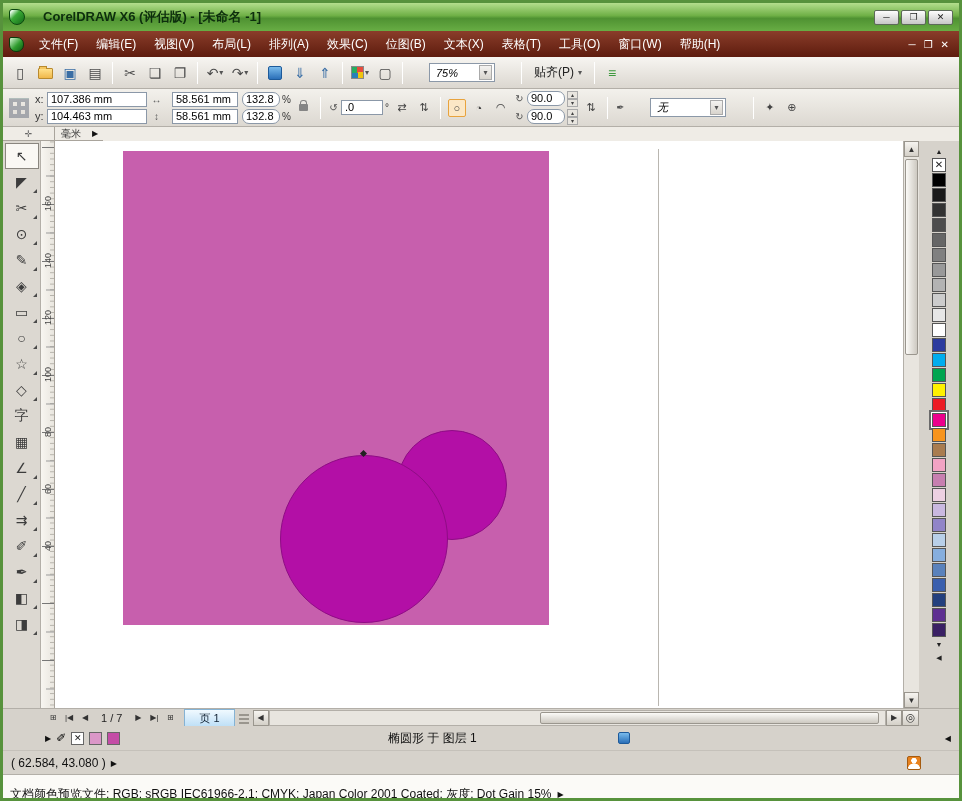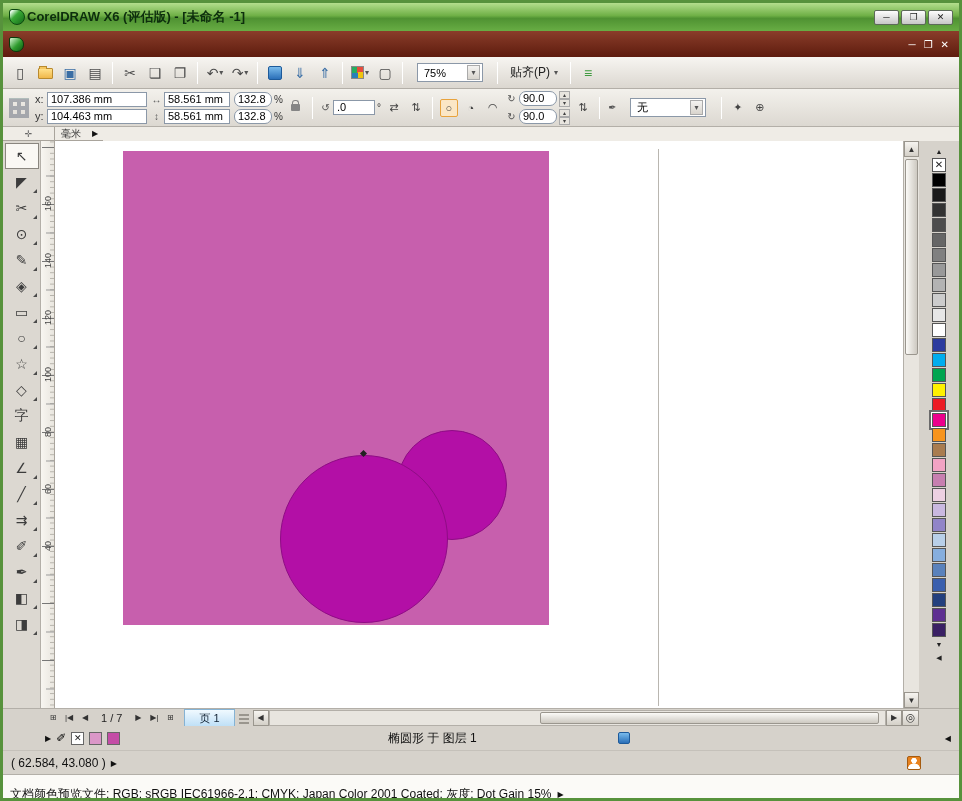--- a/index.html
+++ b/index.html
@@ -3,21 +3,21 @@
 <meta charset="utf-8">
 <style>
   * { box-sizing: border-box; margin: 0; padding: 0; }
   body { background:#888; font-family:"Liberation Sans","DejaVu Sans",sans-serif; }
   #app{ position:relative; width:962px; height:801px; border:3px solid #57923c;
         background:#d6d2cb; font-size:12px; overflow:hidden; }
 
   
   .titlebar{ position:absolute; left:0; top:0; right:0; height:28px;
     background:linear-gradient(#b4de8d,#6fb046 45%,#4f9232 55%,#68ad44);
-    display:flex; align-items:center; padding:0 6px; gap:2px; }
+    display:flex; align-items:center; padding:0 6px; gap:18px; }
   .app-logo{ width:16px; height:16px; border-radius:3px 8px 8px 8px;
     background:linear-gradient(135deg,#eafceb 10%,#39a935 40%,#146b18); border:1px solid #0c4a10; }
   .title-text{ font-weight:bold; font-size:13px; color:#0d2e0d; }
   .win-btns{ margin-left:auto; display:flex; gap:2px; }
   .winbtn{ width:25px; height:15px; font-size:9px; line-height:11px; color:#222;
     background:linear-gradient(#fdfdfd,#c7c7c7); border:1px solid #5d6a5a; border-radius:2px; }
 
   
   .menubar{ position:absolute; left:0; top:28px; right:0; height:26px;
     background:linear-gradient(#8a3d2a,#5e1c0e); display:flex; align-items:center; padding:0 6px; }
@@ -37,42 +37,42 @@
   .caret{ font-size:8px; color:#555; }
   .ic-folder{ width:15px; height:11px; background:linear-gradient(#ffe08a,#f0b84a);
     border:1px solid #b98a2e; border-radius:1px; position:relative; margin-top:2px; }
   .ic-folder::before{ content:""; position:absolute; top:-3px; left:0; width:6px; height:2px;
     background:#f4c65e; border:1px solid #b98a2e; border-bottom:none; }
   .ic-connect{ width:14px; height:14px; background:linear-gradient(#79bbec,#2a6fb8);
     border:1px solid #1d5a9a; border-radius:2px; }
   .ic-launcher{ width:13px; height:13px;
     background:conic-gradient(#e74c3c 0 90deg,#f1c40f 0 180deg,#2980b9 0 270deg,#27ae60 0); border:1px solid #888; }
   .tb-select{ display:flex; align-items:center; justify-content:space-between; background:#fff;
-    border:1px solid #8b98a8; height:19px; width:66px; padding:0 2px 0 6px; font-size:11px; margin:0 8px; }
+    border:1px solid #8b98a8; height:19px; width:66px; padding:0 2px 0 6px; font-size:11px; margin:0 20px;font-style:italic; }
   .tb-select .caret{ background:linear-gradient(#f4f3f1,#d8d4cd); border:1px solid #aaa; width:13px; height:15px;
     display:flex; align-items:center; justify-content:center; }
   .snap-btn{ display:flex; align-items:center; gap:4px; padding:0 6px; height:22px; font-size:12px; color:#222; }
   .green{ color:#3f9a3f; font-weight:bold; }
   .blue{ color:#3a6ea5; }
 
   
   .propbar{ position:absolute; left:0; top:86px; right:0; height:38px;
     background:linear-gradient(#f3f1ec,#dcd8d1); border-bottom:1px solid #b3afa8;
     display:flex; align-items:center; padding:0 4px; gap:4px; }
   .grid-icon{ width:20px; height:20px; margin:0 2px;
     background:linear-gradient(#9aa 0 0) 0 0/100% 1px no-repeat,
       repeating-linear-gradient(0deg,#8a8f99 0 4px,transparent 4px 8px),
       repeating-linear-gradient(90deg,#8a8f99 0 4px,transparent 4px 8px); opacity:.7; }
   .pb-stack{ display:flex; flex-direction:column; gap:2px; }
   .pb-row{ display:flex; align-items:center; gap:2px; }
   .pb-lbl{ font-size:11px; color:#333; width:10px; }
   .pb-ico{ font-size:10px; color:#555; width:11px; text-align:center; }
   .pb-field{ background:#fff; border:1px solid #8b98a8; font-size:11px; height:15px;
     line-height:13px; padding:0 3px; display:inline-block; }
-  .w84{ width:100px; } .w66{ width:66px; } .w42{ width:42px; } .w38{ width:38px;border-radius:7px; }
+  .w84{ width:100px; } .w66{ width:66px;margin-left:8px; } .w42{ width:42px; } .w38{ width:38px;border-radius:7px; }
   .pct{ font-size:10px; color:#333; }
   .ic-lock{ width:9px; height:7px; background:#858585; border-radius:1px; position:relative; display:inline-block; }
   .ic-lock::before{ content:""; position:absolute; left:1px; top:-4px; width:5px; height:5px;
     border:1.5px solid #858585; border-bottom:none; border-radius:3px 3px 0 0; }
   .pb-btn{ min-width:18px; height:18px; display:flex; align-items:center; justify-content:center;
     font-size:11px; color:#444; border:1px solid transparent; border-radius:2px; }
   .pb-btn.pressed{ border:1px solid #e8a33d; background:#fbe7c6; }
   .spin{ display:flex; flex-direction:column; }
   .spin span{ font-size:6px; line-height:6px; color:#444; border:1px solid #aaa; background:#e8e5df; width:11px; text-align:center; }
 
@@ -186,20 +186,46 @@
     <span class="title-text">CorelDRAW X6 (评估版) - [未命名 -1]</span>
     <span class="win-btns">
       <button class="winbtn">─</button>
       <button class="winbtn">❐</button>
       <button class="winbtn">✕</button>
     </span>
   </div>
 
   <div class="menubar">
     <span class="menu-logo"></span>
+    <div style="display:flex">
+
+        <span class="menu-item">文件(F)</span>
+
+        <span class="menu-item">编辑(E)</span>
+
+        <span class="menu-item">视图(V)</span>
+
+        <span class="menu-item">布局(L)</span>
+
+        <span class="menu-item">排列(A)</span>
+
+        <span class="menu-item">效果(C)</span>
+
+        <span class="menu-item">位图(B)</span>
+
+        <span class="menu-item">文本(X)</span>
+
+        <span class="menu-item">表格(T)</span>
+
+        <span class="menu-item">工具(O)</span>
+
+        <span class="menu-item">窗口(W)</span>
+
+        <span class="menu-item">帮助(H)</span>
+      </div>
     <span class="mdi-btns">
       <span>─</span>
       <span>❐</span>
       <span>✕</span>
     </span>
   </div>
 
   <div class="toolbar">
     <span class="tb-btn">▯</span>
     <span class="tb-btn">

